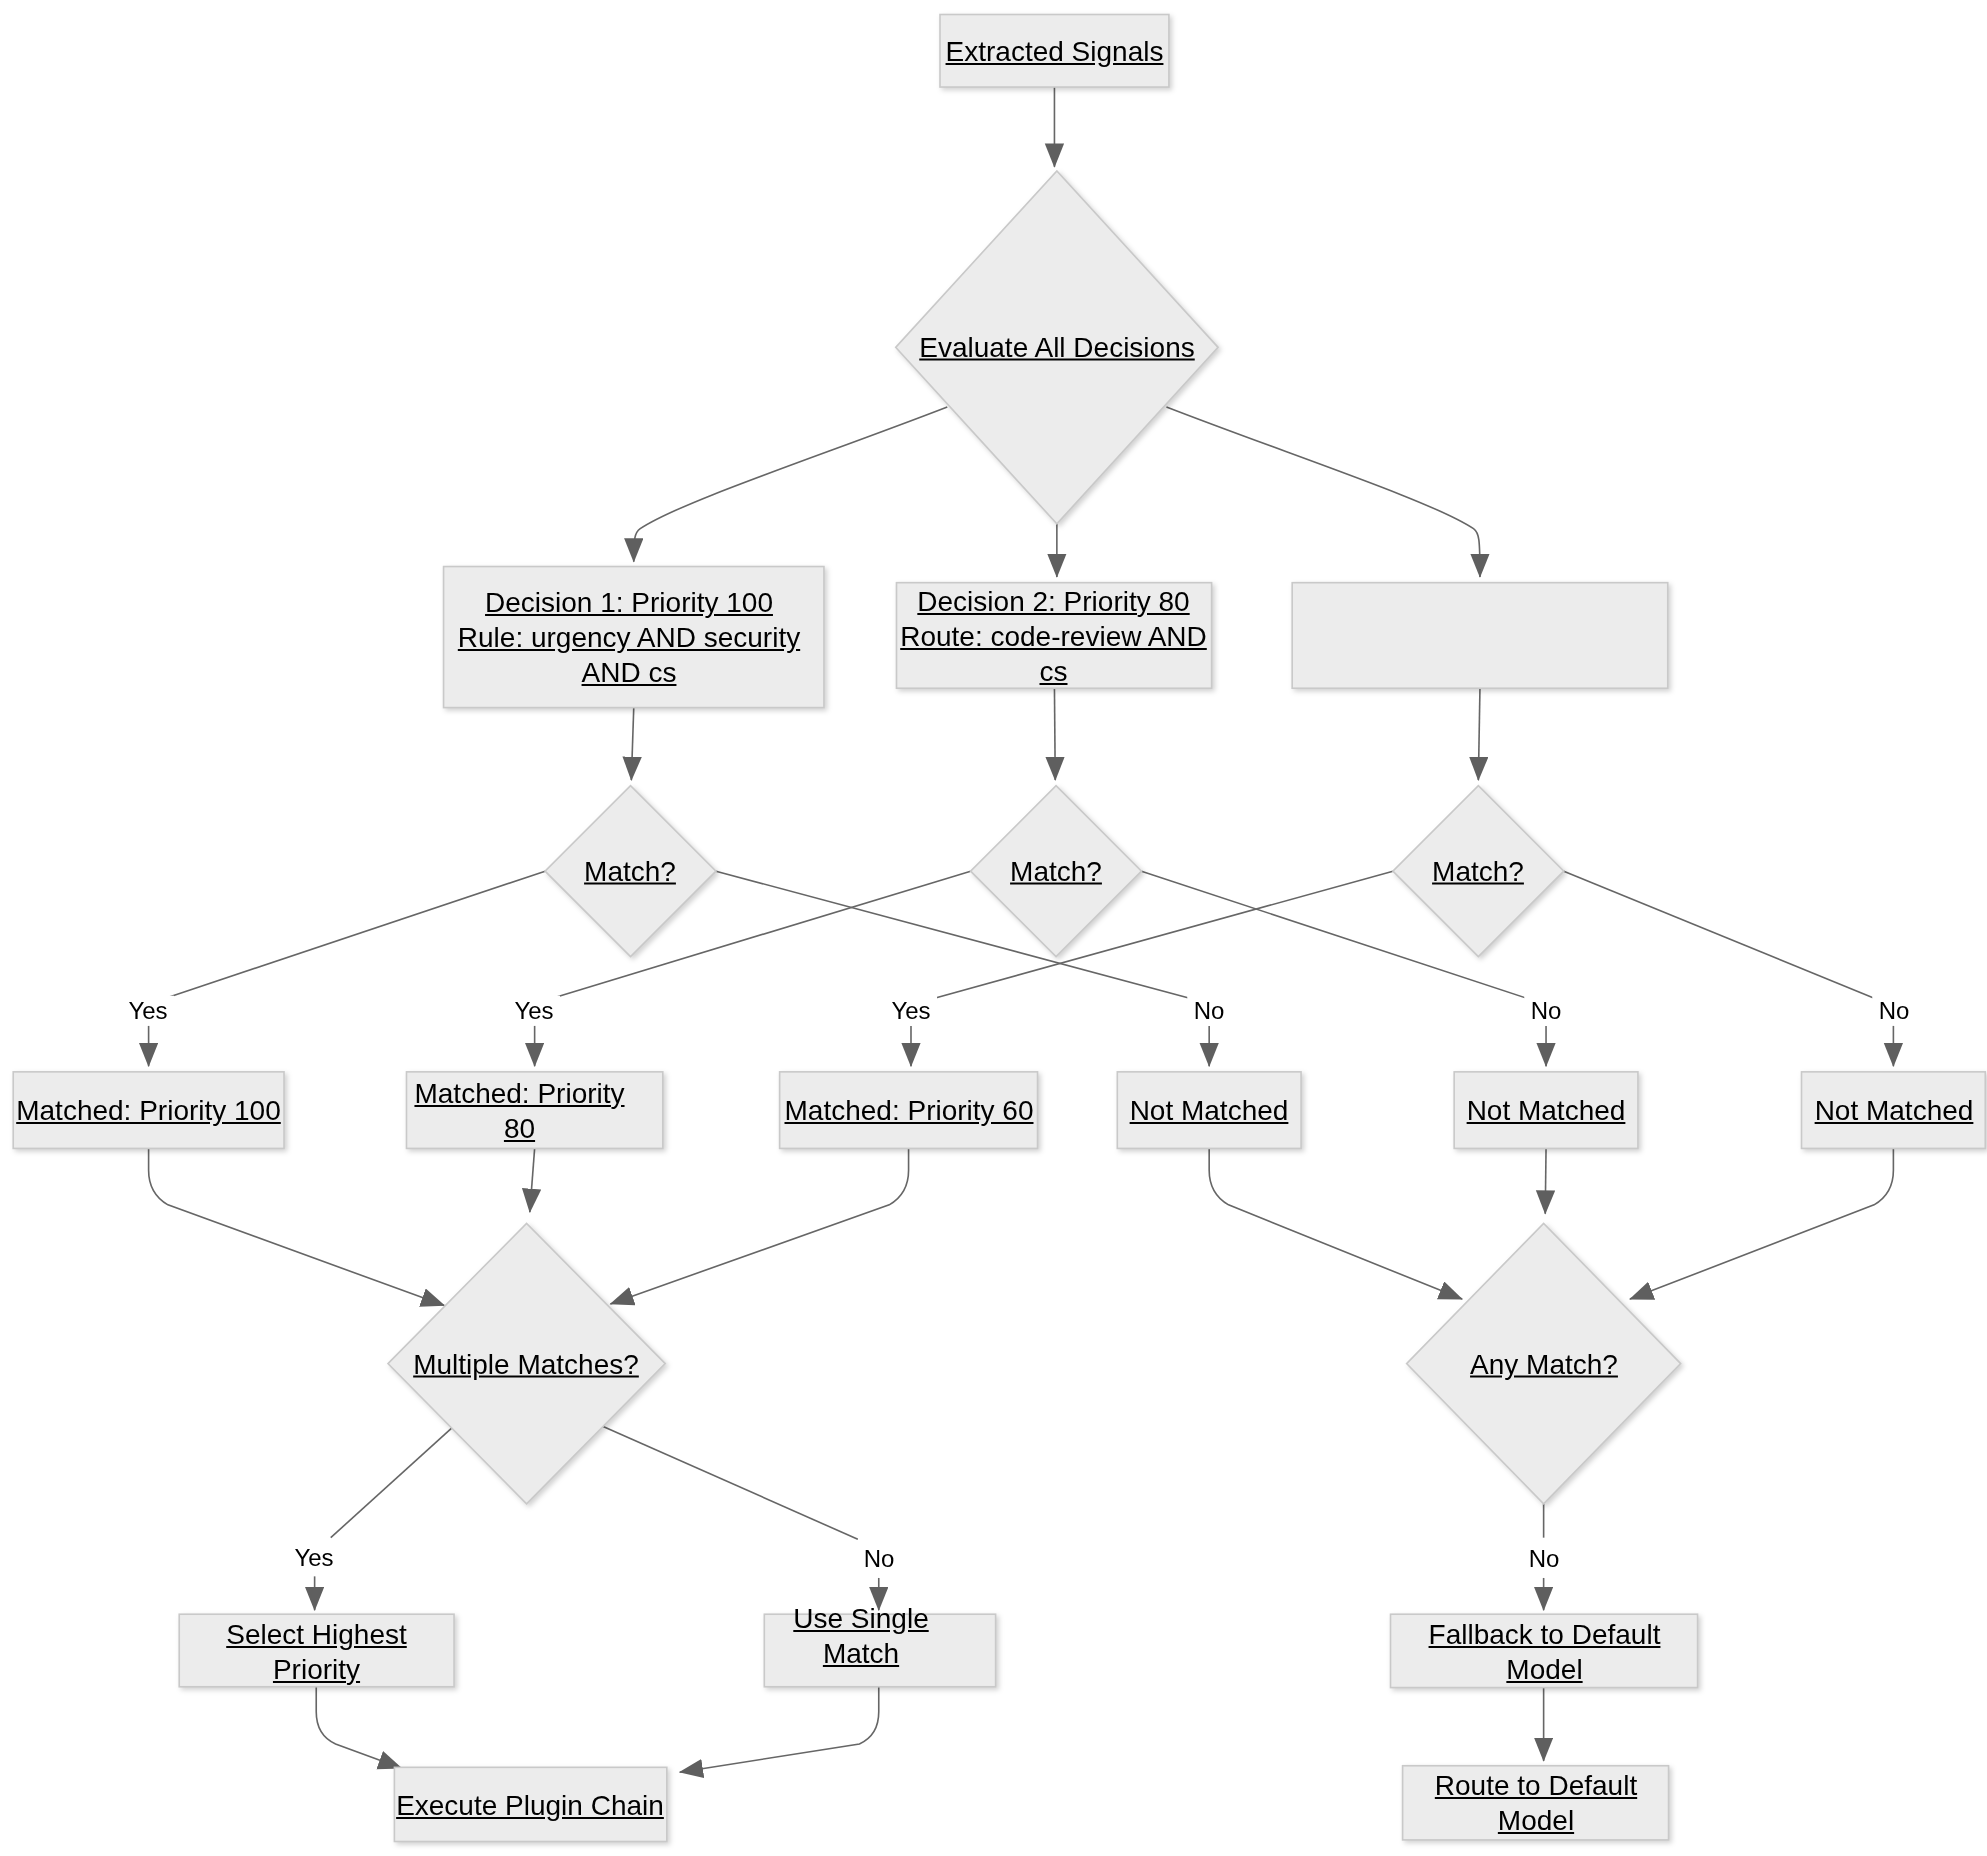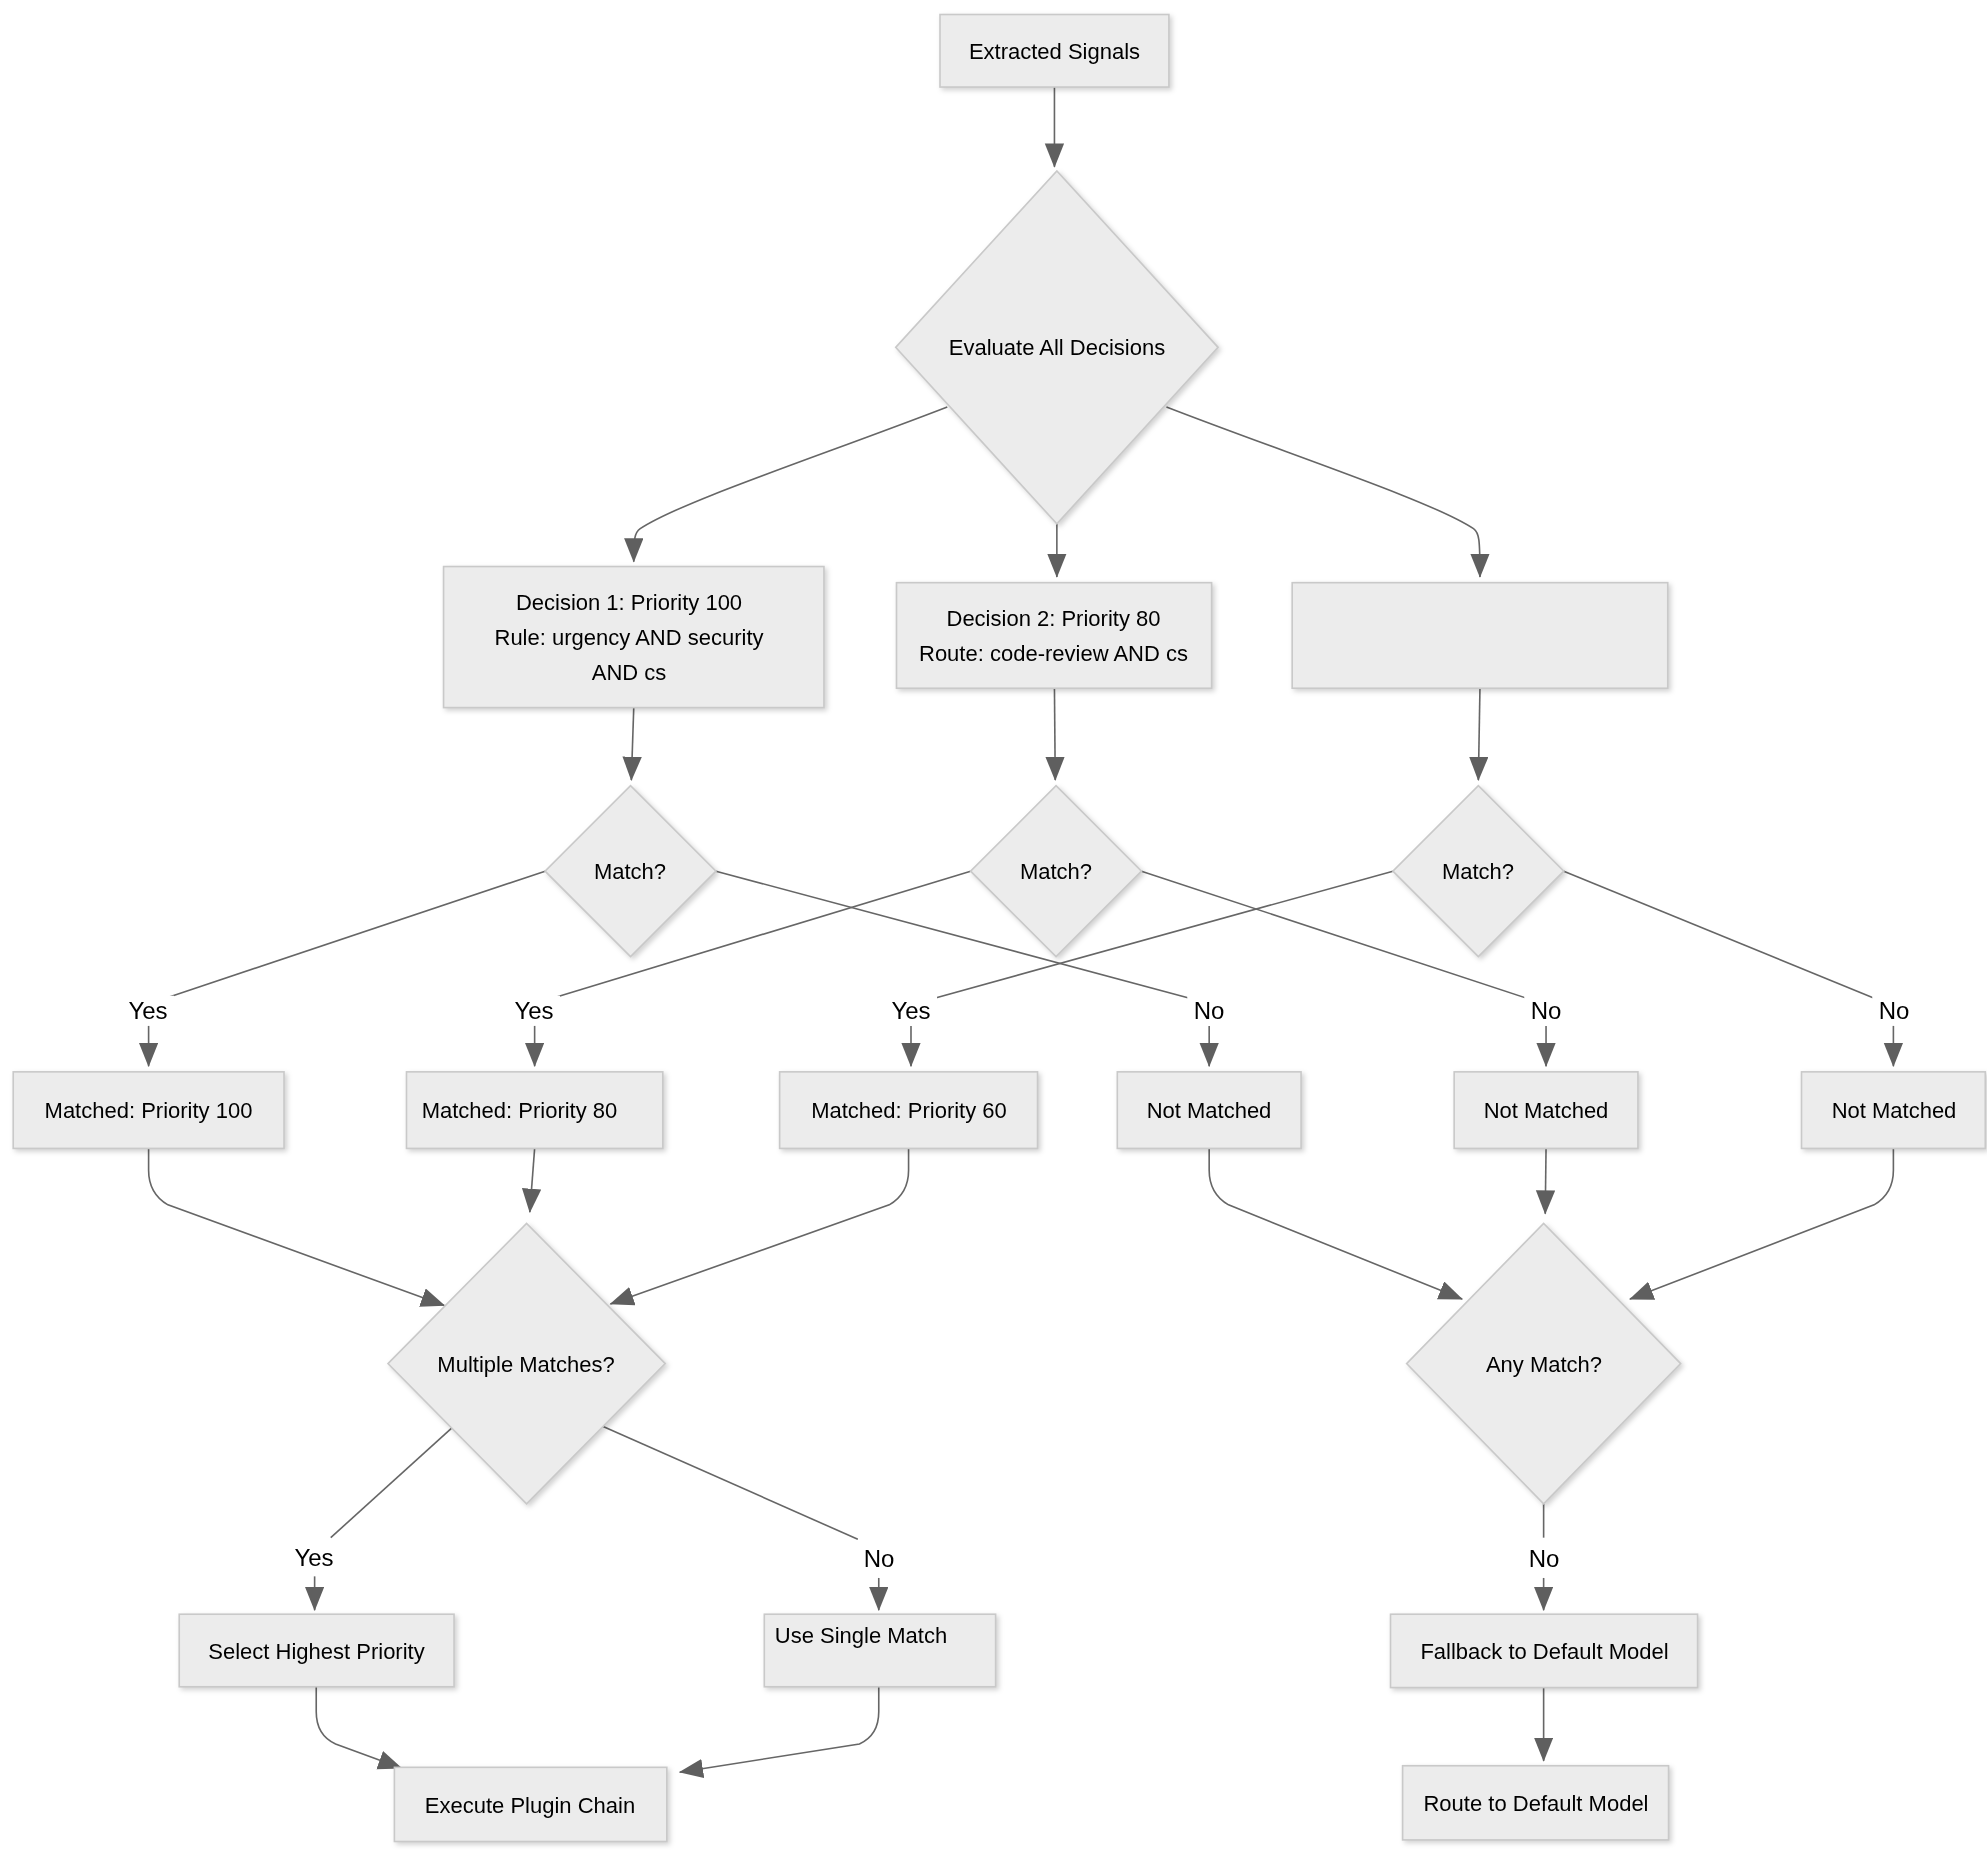--- a/index.html
+++ b/index.html
@@ -37,23 +37,25 @@
     fill:none;
     stroke:var(--edge-line);
     stroke-width:2;
   }
   .nlabel{
     position:absolute;
     display:flex;
     flex-direction:column;
     align-items:center;
     justify-content:center;
-    font-size:22px;
+    text-align:center;
+    font-size:28px;
     line-height:35px;
     color:var(--label-text);
+    text-decoration:underline;
   }
   .nlabel.centered{
     transform:translate(-50%,-50%);
     white-space:nowrap;
   }
   .elabel{
     position:absolute;
     transform:translate(-50%,-50%);
     background:var(--bg);
     padding:0.8px 6.4px;

